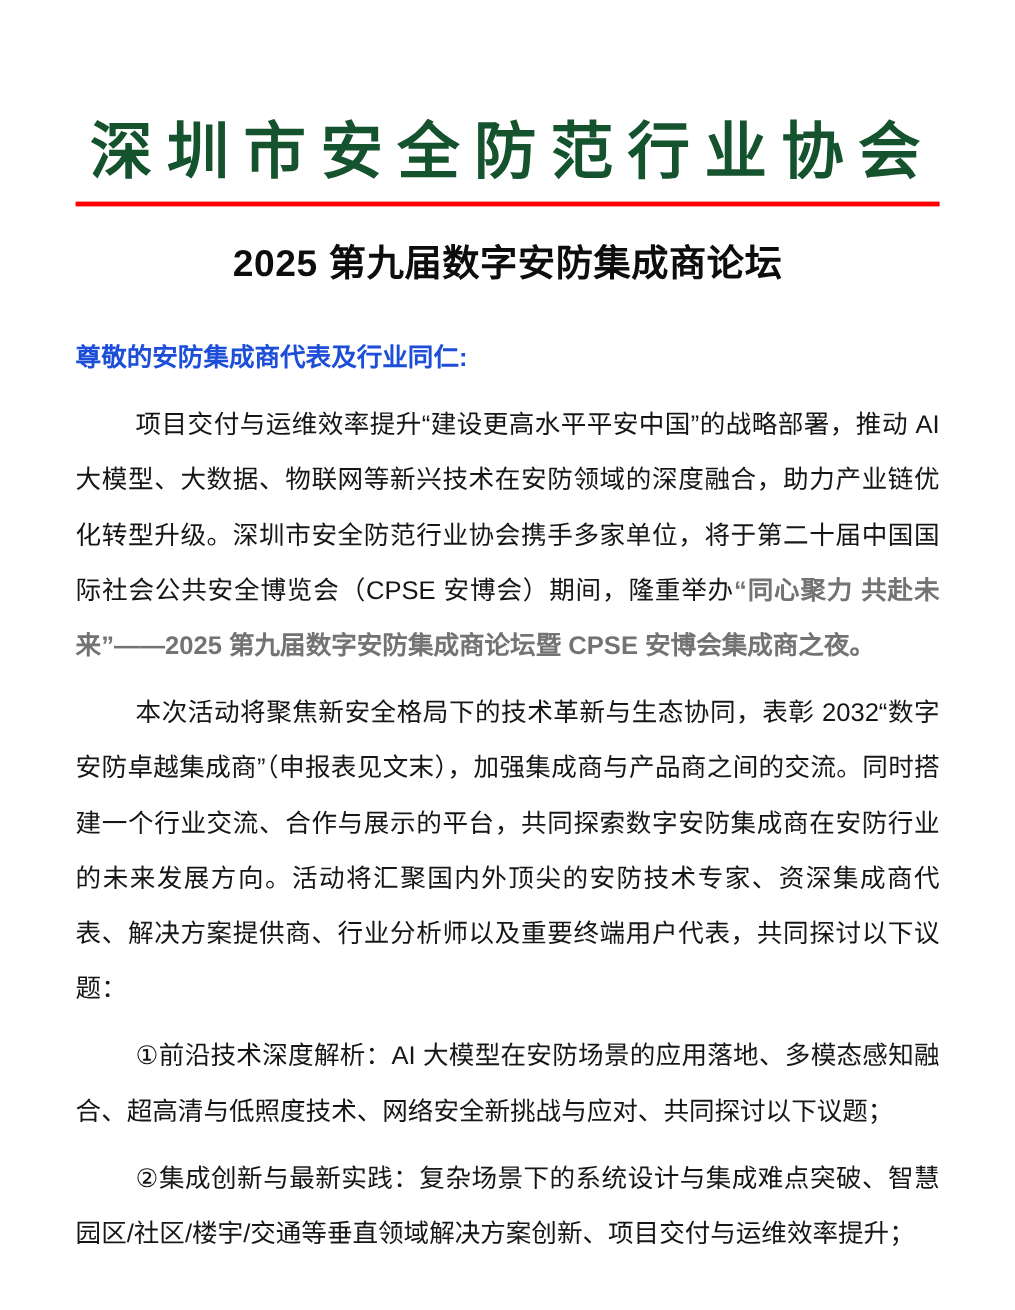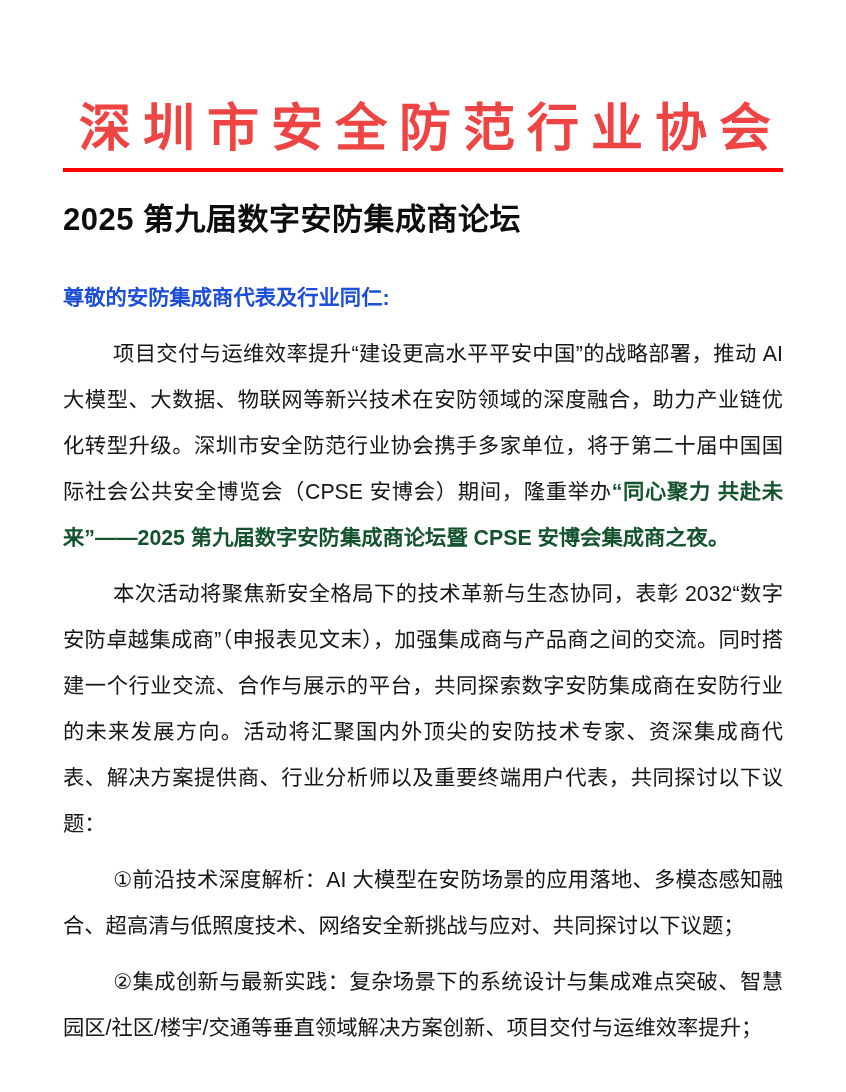--- a/index.html
+++ b/index.html
@@ -21,34 +21,36 @@
   }
   
   .letterhead {
     padding-top: 99px;
   }
   .assoc-name {
     margin: 0;
     font-size: 52px;
     line-height: 58px;
     font-weight: 800;
-    color: #ef4444;
-    text-align: right;
+    color: #14532d;
+    text-align: left;
     letter-spacing: 12px;
     white-space: nowrap;
     text-indent: 12px; 
+    font-family: Liberation Serif, serif;
   }
   .red-rule {
     height: 0;
     border-top: 4px solid #ff0000;
     margin-top: 11px;
   }
   
   .doc-title {
     margin-top: 21px;
+    text-align: center;
   }
   .doc-title h2 {
     margin: 0;
     font-size: 31px;
     line-height: 53px;
     font-weight: 800;
     color: #0d0d0d;
     letter-spacing: 0.5px;
   }
   
@@ -64,21 +66,21 @@
   }
   .salutation {
     font-weight: 800;
     color: #1d4ed8;
   }
   .indent {
     text-indent: 50px;
   }
   .doc-body strong {
     font-weight: 800;
-    color: #14532d;
+    color: #737373;
   }
 </style>
 </head>
 <body>
 
 <div class="page">
 
   <header class="letterhead">
     <h1 class="assoc-name">深圳市安全防范行业协会</h1>
     <div class="red-rule"></div>

